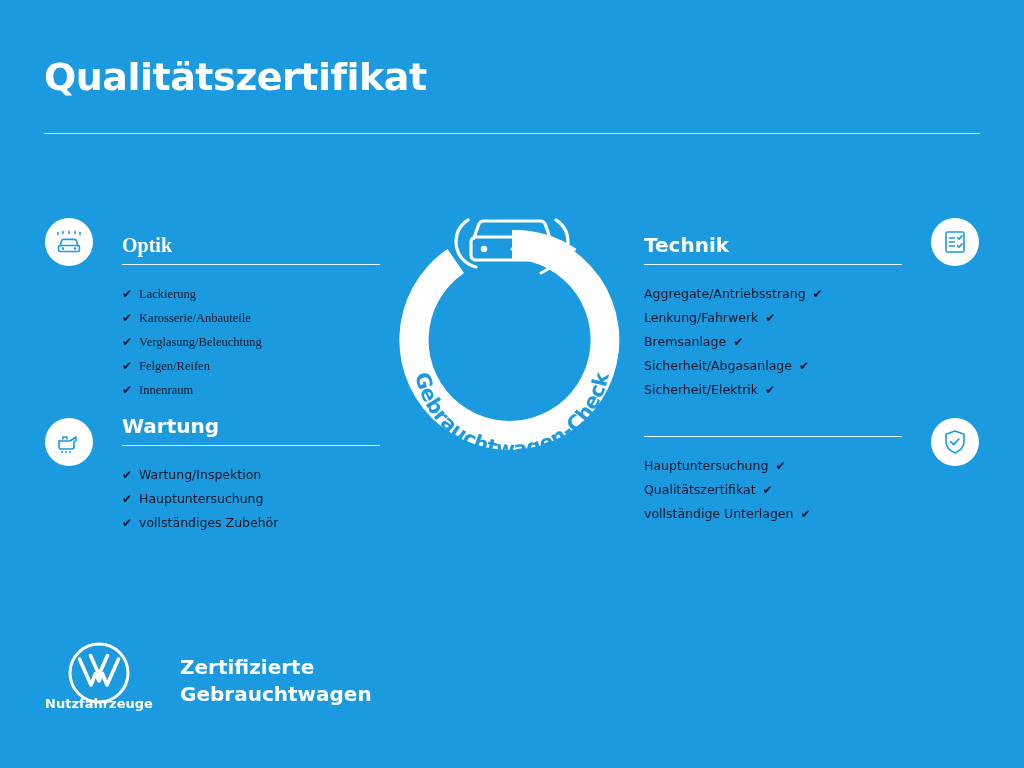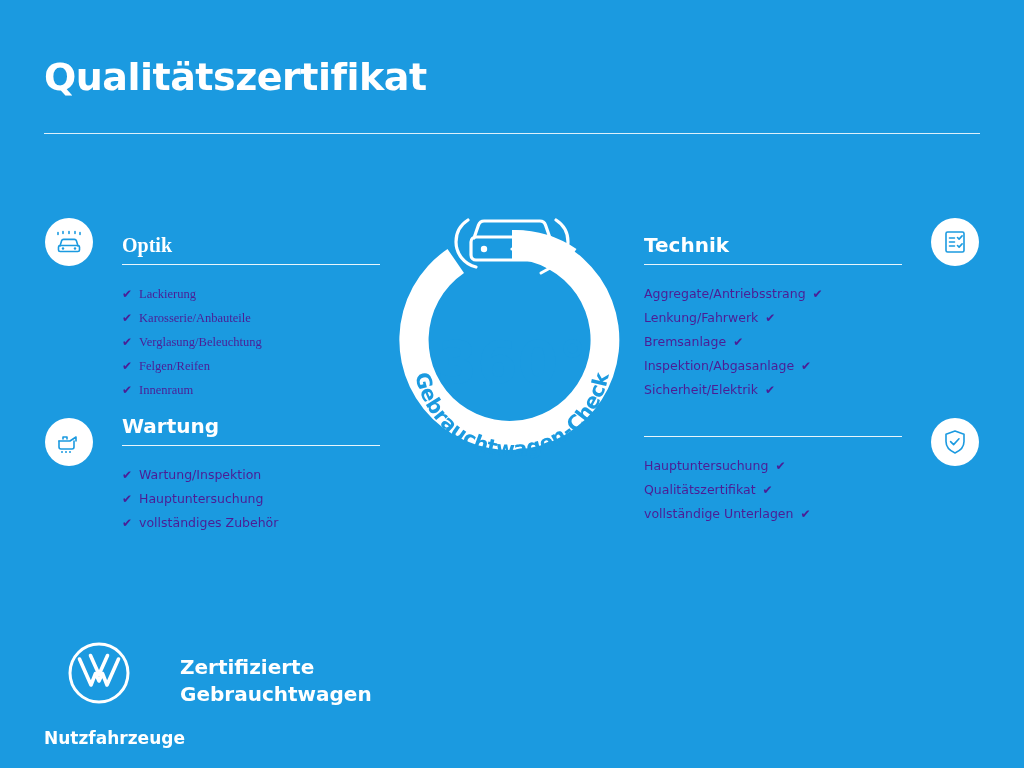--- a/index.html
+++ b/index.html
@@ -53,21 +53,21 @@
     height: 1px;
     background: rgba(255,255,255,0.9);
     width: 100%;
     margin-bottom: 17px;
   }
   .sec-list { list-style: none; }
   .sec-list li {
     font-size: 12.5px;
     line-height: 24px;
     white-space: nowrap;
-    color: #4c1d95;
+    color: #0f172a;
   }
   .chk { font-size: 12px; }
   .col-left .chk  { margin-right: 7px; }
   .col-right .chk { margin-left: 7px; }
 
   
   .badge {
     position: absolute;
     width: 48px; height: 48px;
     border-radius: 50%;
@@ -91,24 +91,24 @@
   
   .footer {
     position: absolute;
     left: 44px; top: 640px;
     display: flex;
     align-items: flex-start;
   }
   .vw-logo-wrap { position: relative; width: 110px; }
   .vw-sub {
     position: absolute;
-    left: 0; top: 88px;
+    left: 0; top: 56px;
     width: 110px;
     text-align: center;
-    font-size: 17px;
+    font-size: 13px;
     font-weight: bold;
     color: #ffffff;
     white-space: nowrap;
   }
   .footer-text {
     margin-left: 26px;
     margin-top: 14px;
     font-size: 20px;
     font-weight: bold;
     line-height: 27px;
@@ -190,21 +190,21 @@
     </ul>
   </div>
 
   <div class="col col-right sec-technik">
     <div class="sec-head">Technik</div>
     <div class="sec-rule"></div>
     <ul class="sec-list">
       <li><span>Aggregate/Antriebsstrang</span><span class="chk">✔</span></li>
       <li><span>Lenkung/Fahrwerk</span><span class="chk">✔</span></li>
       <li><span>Bremsanlage</span><span class="chk">✔</span></li>
-      <li><span>Inspektion/Abgasanlage</span><span class="chk">✔</span></li>
+      <li><span>Sicherheit/Abgasanlage</span><span class="chk">✔</span></li>
       <li><span>Sicherheit/Elektrik</span><span class="chk">✔</span></li>
     </ul>
   </div>
 
   <div class="col col-right sec-garantie">
     <div class="sec-rule"></div>
     <ul class="sec-list">
       <li><span>Hauptuntersuchung</span><span class="chk">✔</span></li>
       <li><span>Qualitätszertifikat</span><span class="chk">✔</span></li>
       <li><span>vollständige Unterlagen</span><span class="chk">✔</span></li>

